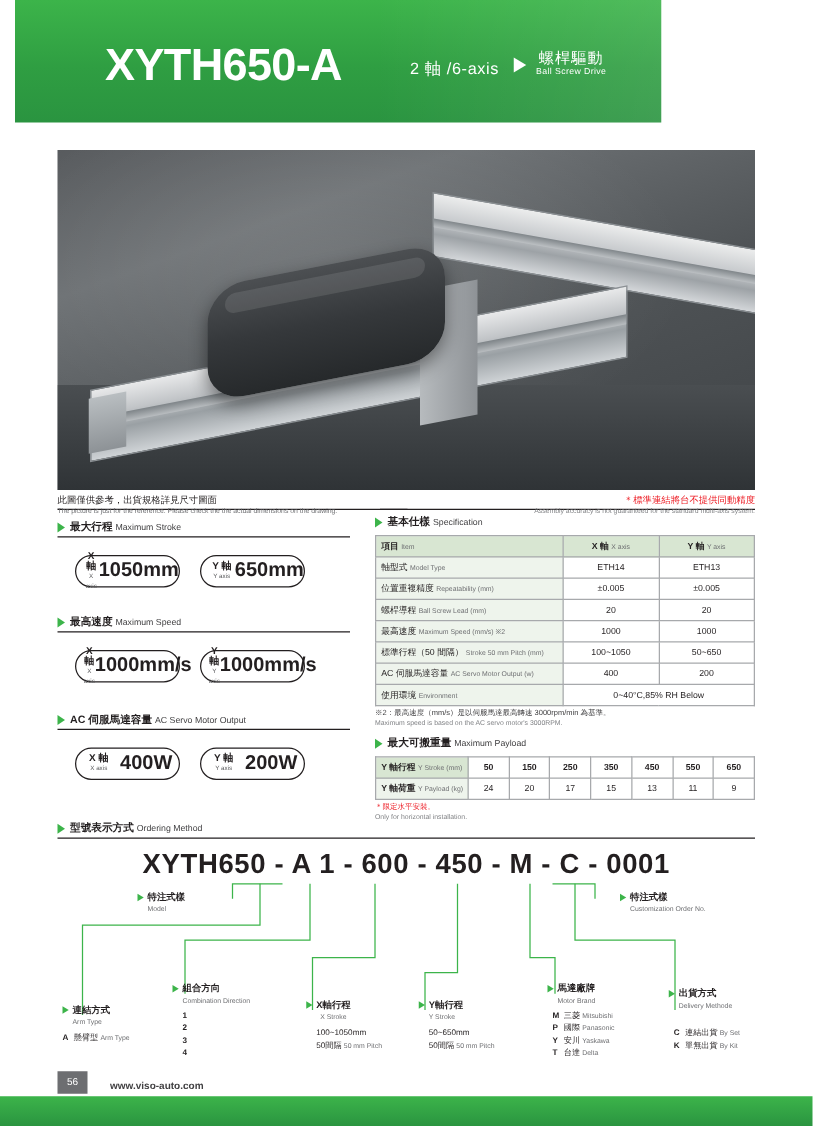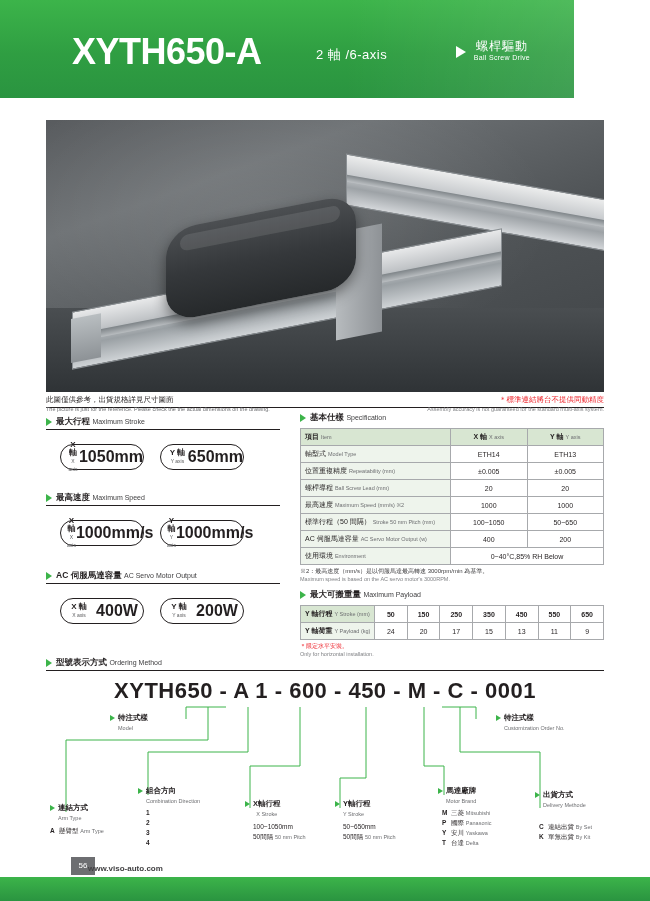--- a/index.html
+++ b/index.html
@@ -9,21 +9,21 @@
     background: #ffffff;
     font-family: "Liberation Sans", sans-serif;
     color: #231f20;
     position: relative;
     overflow: hidden;
   }
   .page { position:absolute; inset:0; }
 
   
   .header {
-    position:absolute; left:0; top:0; width:574px; height:98px;
+    position:absolute; left:12px; top:0; width:517px; height:98px;
     background: linear-gradient(180deg,#3cb44a 0%, #2f9e42 55%, #2a9440 100%);
   }
   .header .hdr-shade {
     position:absolute; right:0; top:0; width:230px; height:98px;
     background: linear-gradient(90deg, rgba(255,255,255,0) 0%, rgba(255,255,255,0.10) 100%);
   }
   .hdr-title {
     position:absolute; left:72px; top:32px;
     font-size:36px; font-weight:bold; color:#ffffff; letter-spacing:-0.5px;
     line-height:40px;
@@ -214,21 +214,21 @@
   }
   .foot-bar {
     position:absolute; left:0; bottom:0; width:650px; height:24px;
     background:linear-gradient(180deg,#3cb44a,#2a9440);
   }
   .foot-url {
     position:absolute; left:88px; bottom:28px; font-size:8px; color:#414042; font-weight:bold;
   }
   .foot-pg {
     position:absolute; left:46px; bottom:26px; width:24px; height:18px;
-    background:#6d6e71; color:#fff; font-size:8px; text-align:center; line-height:18px;margin-left:25px;
+    background:#6d6e71; color:#fff; font-size:8px; text-align:center; line-height:18px;
   }
   .svgline { position:absolute; left:0; top:0; }
 </style>
 </head>
 <body>
 
 <div class="page">
 
   <div class="header">
     <div class="hdr-shade"></div>
@@ -511,21 +511,21 @@
     <span class="en">Y Stroke</span>
   </div>
   <div class="opt" style="left:343px; top:822px;">
     <span>50~650mm</span>
   </div>
   <div class="opt" style="left:343px; top:832px;">
     <span>50間隔</span>
     <span class="en">50 mm Pitch</span>
   </div>
 
-  <div class="lab" style="left:446px; top:786px;text-align:center;">
+  <div class="lab" style="left:446px; top:786px;">
     <span>馬達廠牌</span>
     <span class="en">Motor Brand</span>
   </div>
   <div class="opt" style="left:442px; top:808px;">
     <span class="k">M</span><span>三菱</span> <span class="en">Mitsubishi</span>
   </div>
   <div class="opt" style="left:442px; top:818px;">
     <span class="k">P</span><span>國際</span> <span class="en">Panasonic</span>
   </div>
   <div class="opt" style="left:442px; top:828px;">

